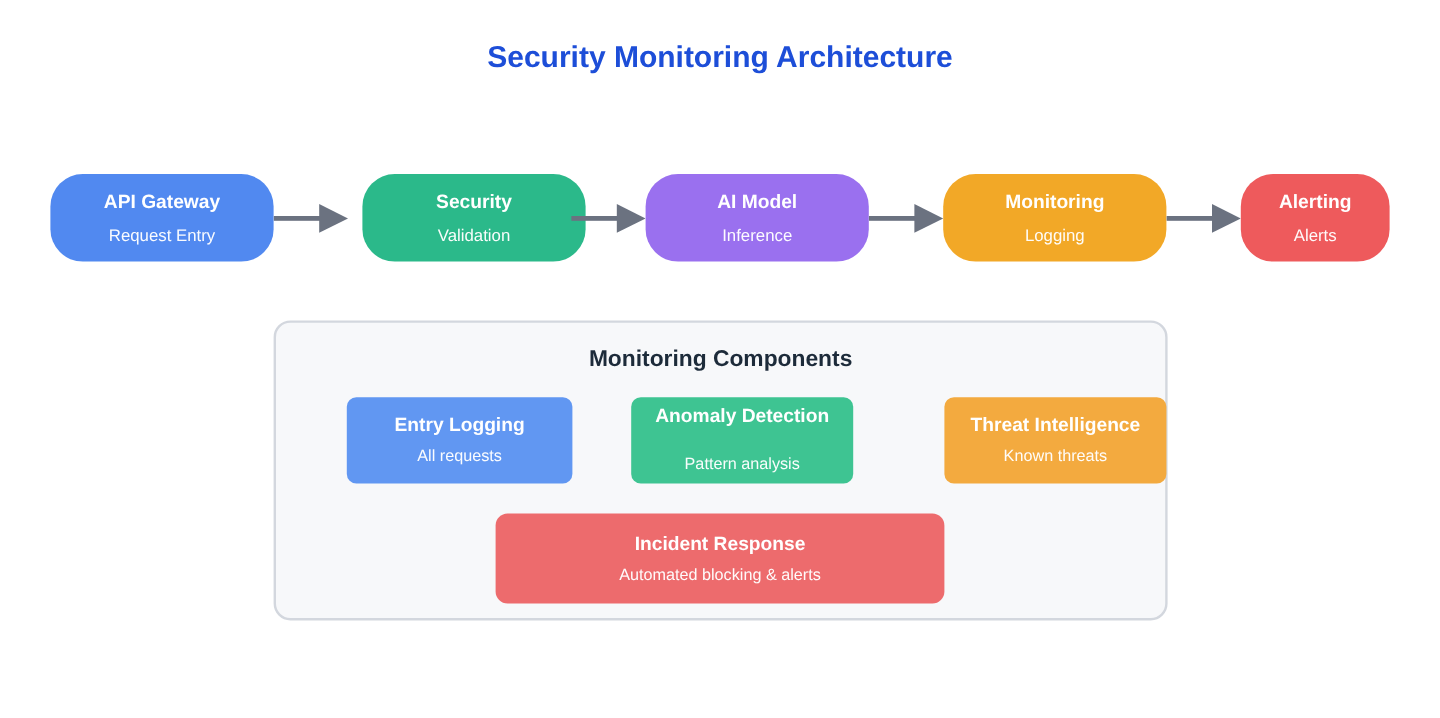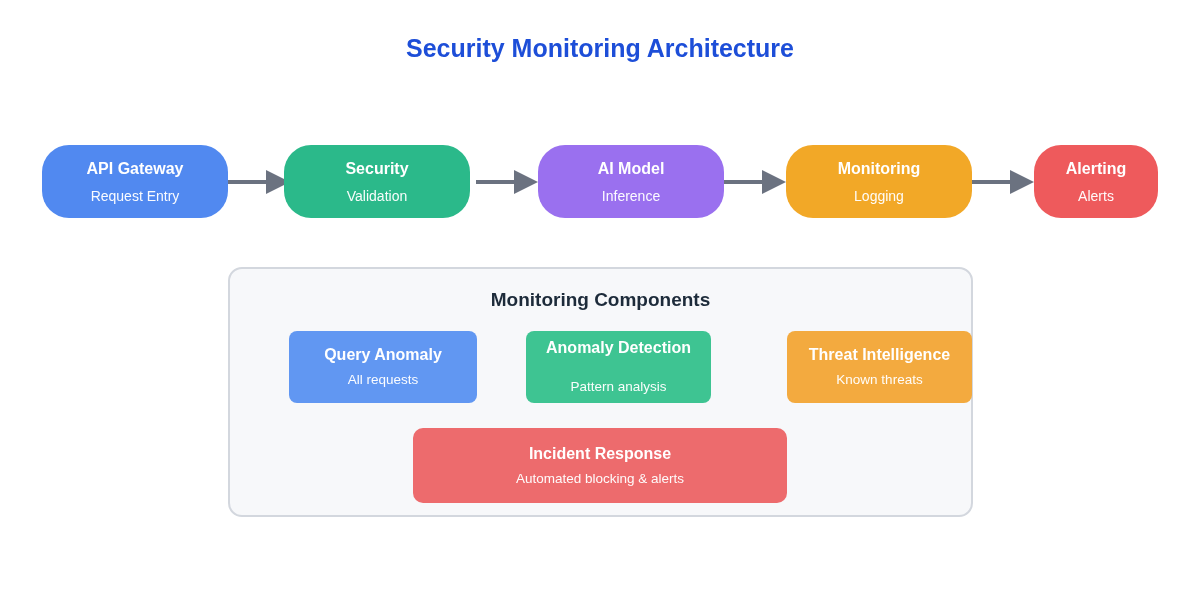--- a/index.html
+++ b/index.html
@@ -43,21 +43,21 @@
     font-size: 16px;
     font-weight: bold;
     line-height: 1;
   }
   .flow-node .node-sublabel {
     font-size: 14px;
     line-height: 1;
     color: rgba(255,255,255,0.97);
   }
   .node-1 { left: 42px;   width: 186px; }
-  .node-2 { left: 284px;  width: 186px; }
+  .node-2 { left: 302px;  width: 186px; }
   .node-3 { left: 538px;  width: 186px; }
   .node-4 { left: 786px;  width: 186px; }
   .node-5 { left: 1034px; width: 124px; }
   .arrow {
     position: absolute;
     top: 169px;
     width: 62px;
     height: 26px;
     color: #6b7280;
   }
@@ -171,21 +171,21 @@
 
   <div class="flow-node node-5" style="background-color: rgb(238, 90, 92);">
     <div class="node-label">Alerting</div>
     <div class="node-sublabel">Alerts</div>
   </div>
 
   <div class="components-panel">
     <div class="panel-title">Monitoring Components</div>
 
     <div class="component-box comp-1" style="background-color: rgb(97, 151, 242);">
-      <div class="node-label">Query Anomaly</div>
+      <div class="node-label">Entry Logging</div>
       <div class="node-sublabel">All requests</div>
     </div>
 
     <div class="component-box comp-2" style="background-color: rgb(62, 196, 146);">
       <div class="node-label">Anomaly Detection</div>
       <div class="node-sublabel">Pattern analysis</div>
     </div>
 
     <div class="component-box comp-4" style="background-color: rgb(237, 107, 109);">
       <div class="node-label">Incident Response</div>

